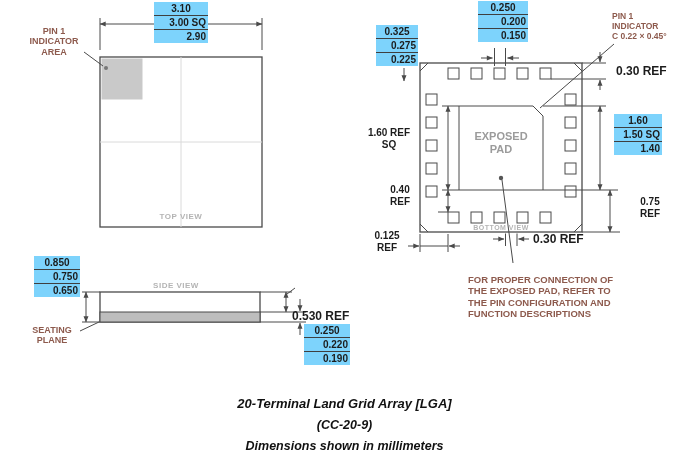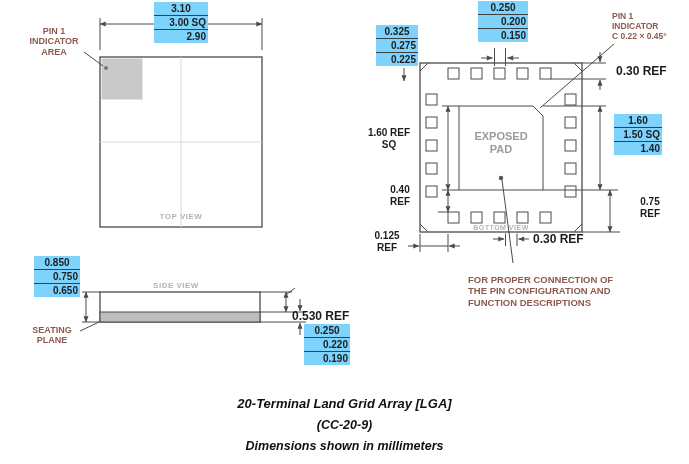--- a/index.html
+++ b/index.html
@@ -214,20 +214,21 @@
     <div>0.220</div>
     <div>0.190</div>
   </div>
   <div class="lbl ctr accent" style="left:22px; top:325px; width:60px; font-size:9px;">
     <div>SEATING</div>
     <div>PLANE</div>
   </div>
 
   <div class="note" style="left:468px; top:274px; width:195px;">
     <div>FOR PROPER CONNECTION OF</div>
+    <div>THE EXPOSED PAD, REFER TO</div>
     <div>THE PIN CONFIGURATION AND</div>
     <div>FUNCTION DESCRIPTIONS</div>
   </div>
 
   <div class="title t1">20-Terminal Land Grid Array [LGA]</div>
   <div class="title t2">(CC-20-9)</div>
   <div class="title t3">Dimensions shown in millimeters</div>
 
 </div>
 

